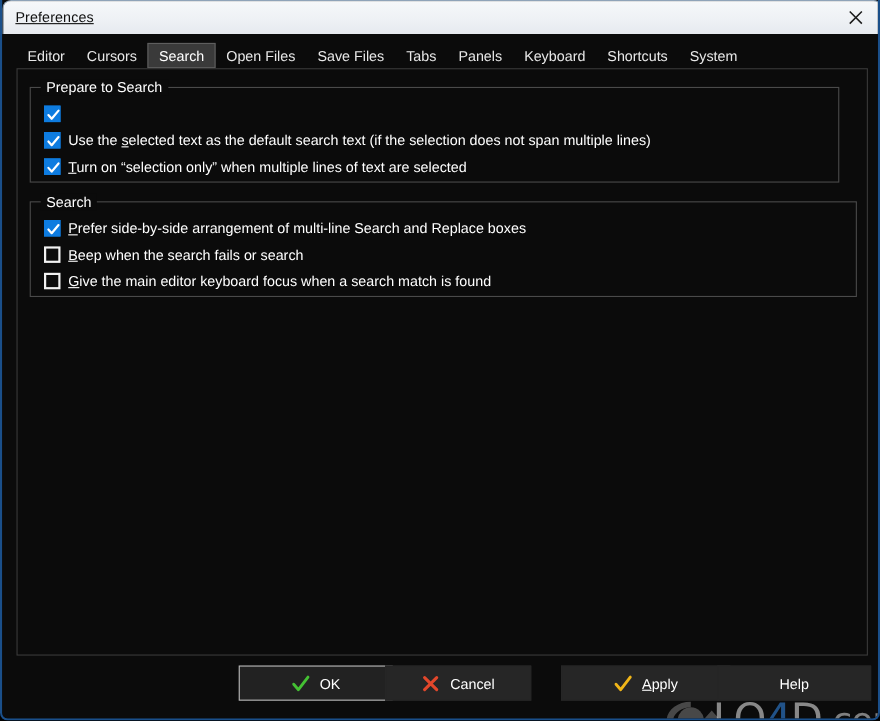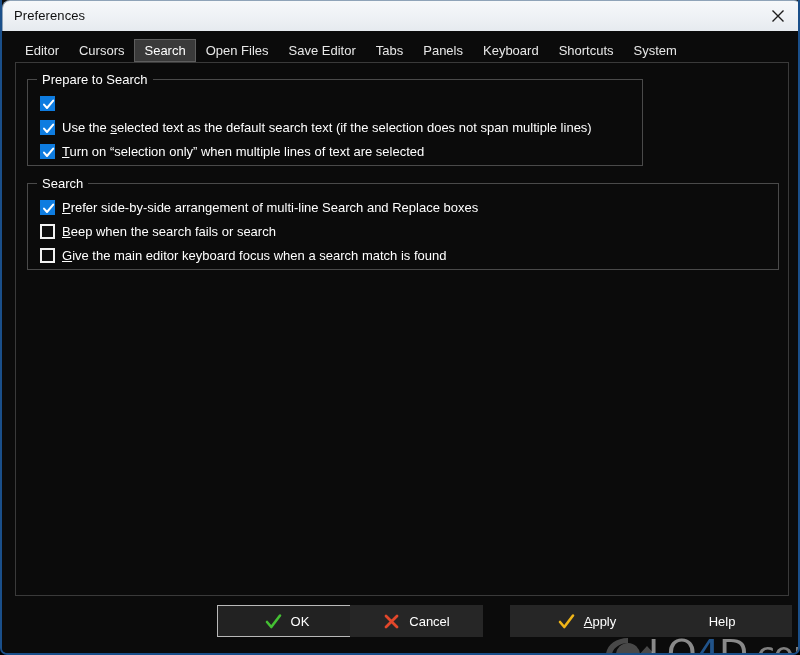--- a/index.html
+++ b/index.html
@@ -44,20 +44,21 @@
     box-sizing: border-box;
   }
   #title-text {
     position: absolute;
     left: 11px;
     top: 7px;
     font-size: 13px;
     color: #101010;
     letter-spacing: 0.1px;
     white-space: nowrap;
+    text-decoration: underline;
   }
   #close-btn {
     position: absolute;
     right: 0px;
     top: 0px;
     width: 46px;
     height: 30px;
     display: flex;
     align-items: center;
     justify-content: center;
@@ -128,21 +129,21 @@
     left: 9px;
     padding: 0 5px;
     background: #0b0b0b;
     color: #ffffff;
     font-size: 13px;
     white-space: nowrap;
   }
   #group-prepare {
     left: 11px;
     top: 16px;
-    width: 616px;
+    width: 736px;
     height: 87px;
     text-align: center;
   }
   #group-search {
     left: 11px;
     top: 120px;
     width: 752px;
     height: 87px;
   }
 
@@ -278,21 +279,21 @@
       <div class="tab">
           <span>Cursors</span>
         </div>
       <div class="tab selected">
           <span>Search</span>
         </div>
       <div class="tab">
           <span>Open Files</span>
         </div>
       <div class="tab">
-          <span>Save Editor</span>
+          <span>Save Files</span>
         </div>
       <div class="tab">
           <span>Tabs</span>
         </div>
       <div class="tab">
           <span>Panels</span>
         </div>
       <div class="tab">
           <span>Keyboard</span>
         </div>

